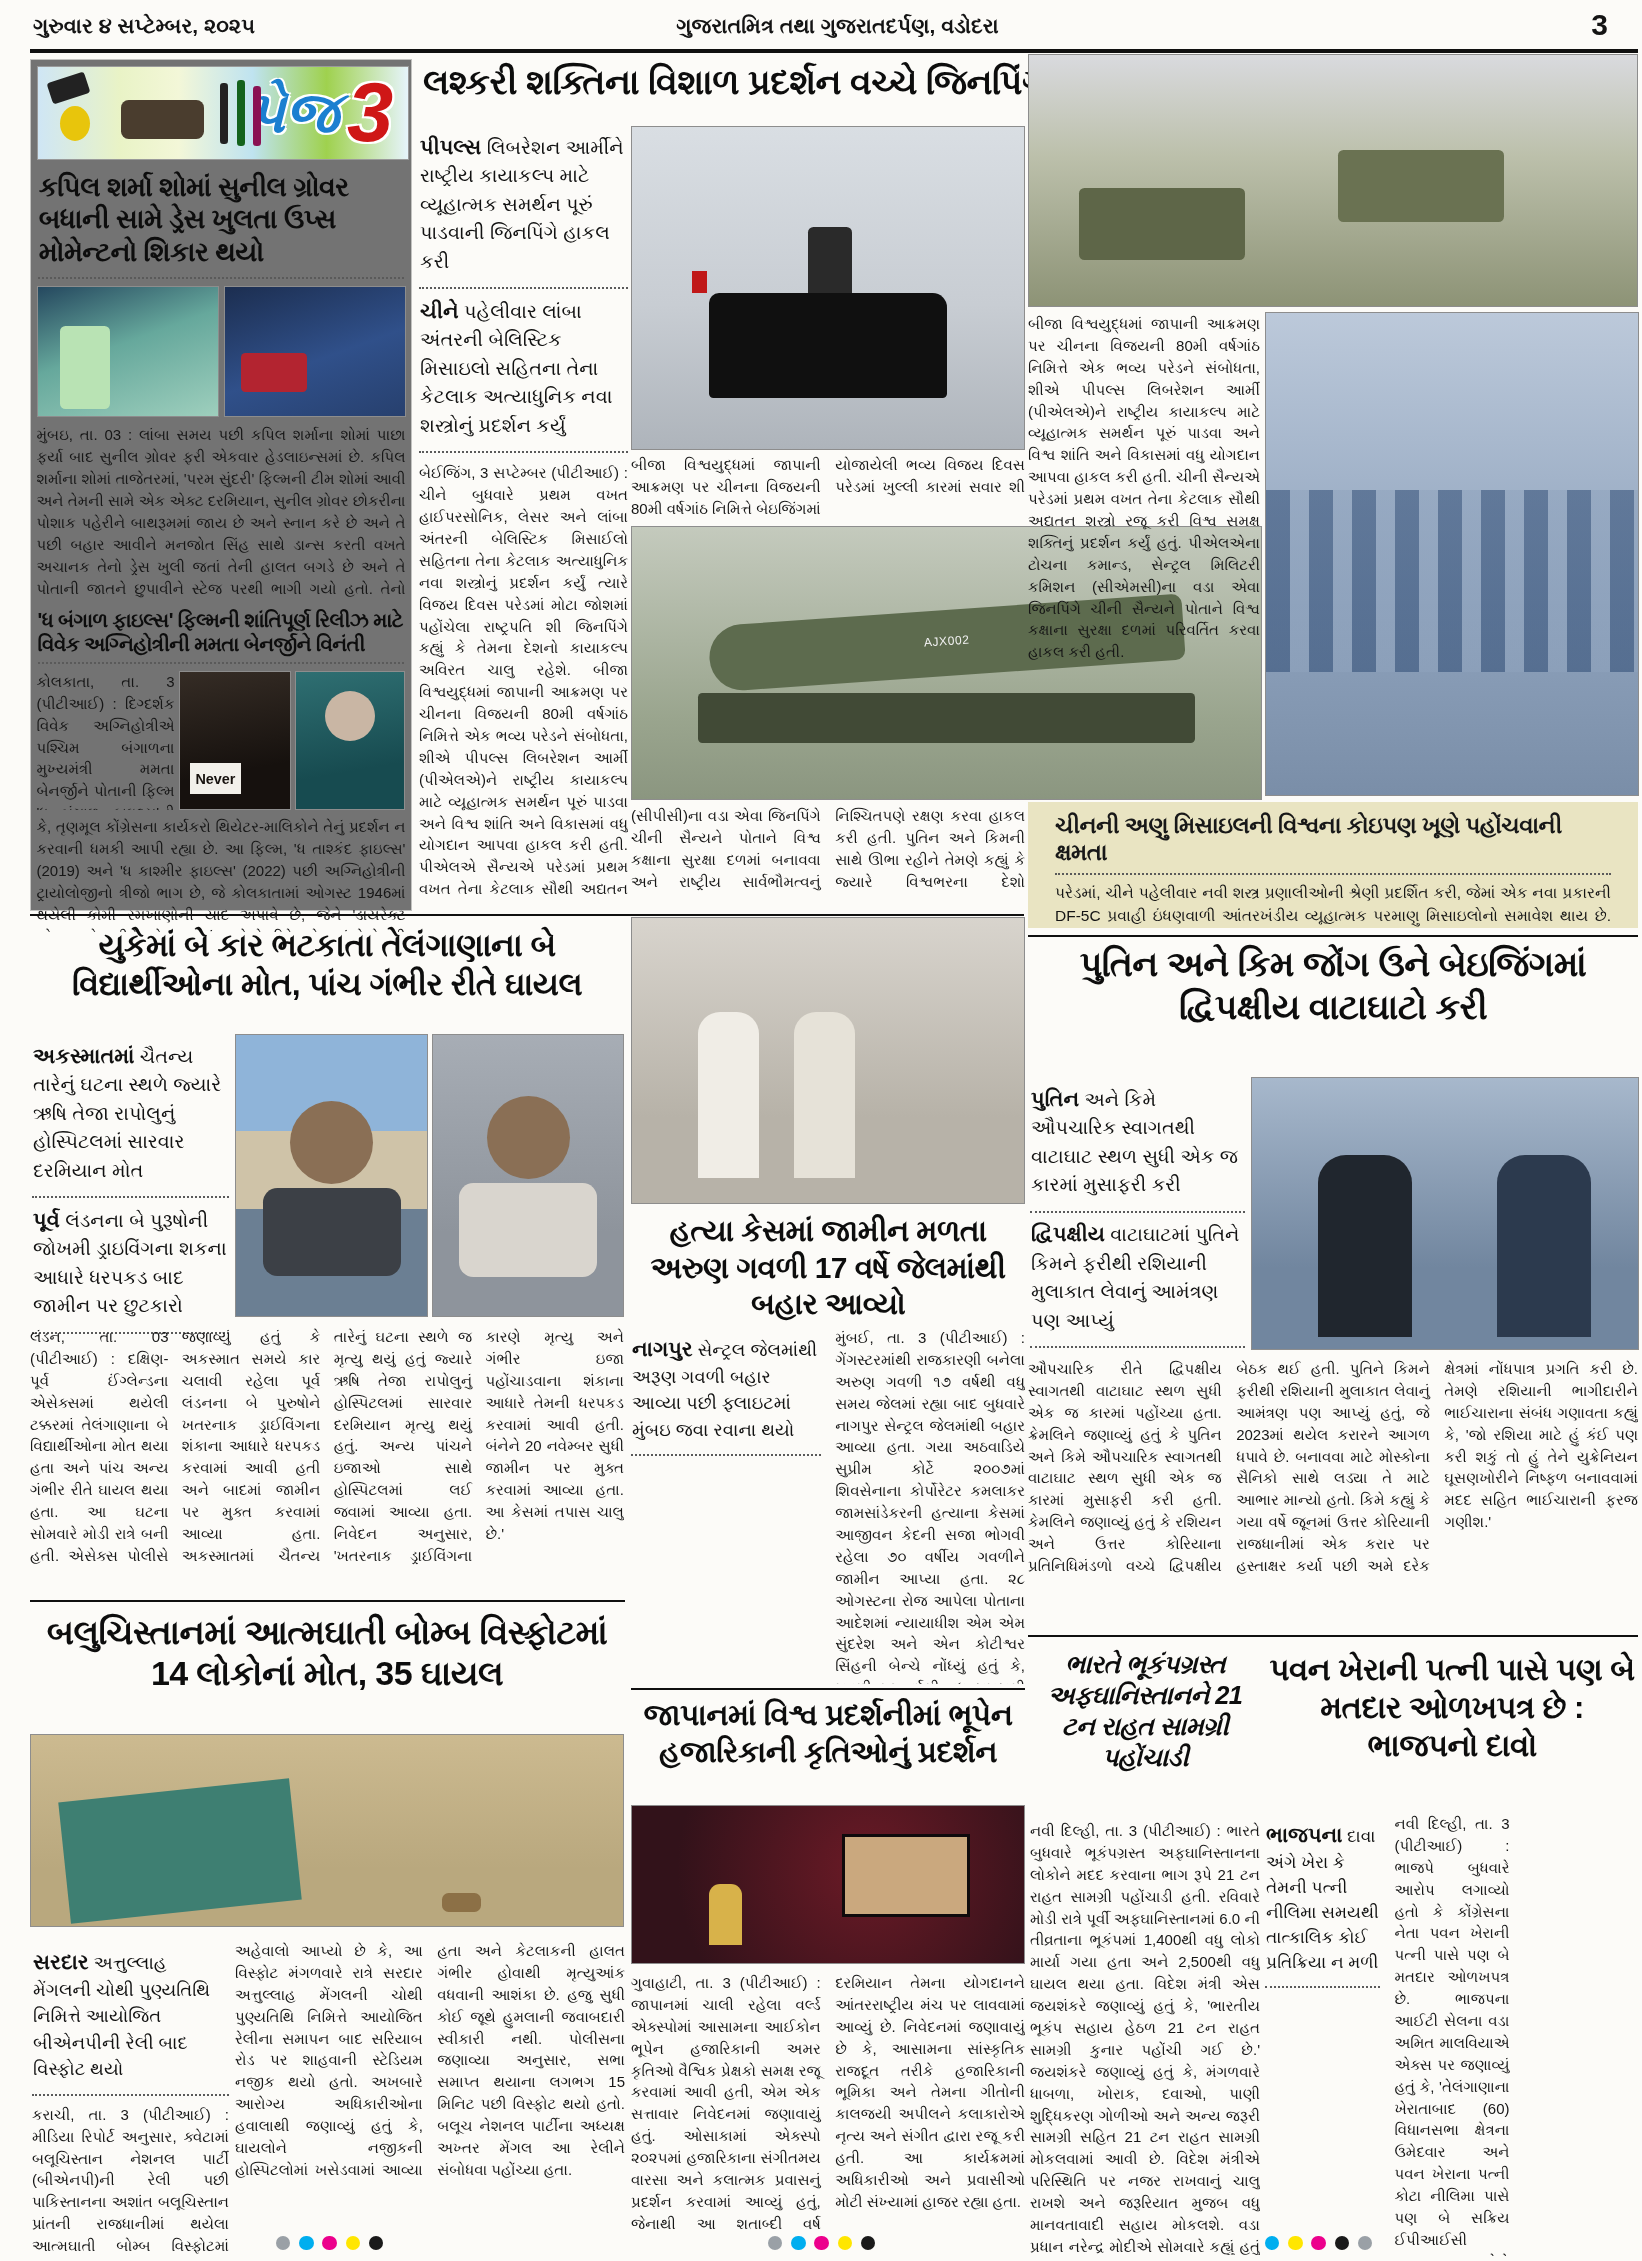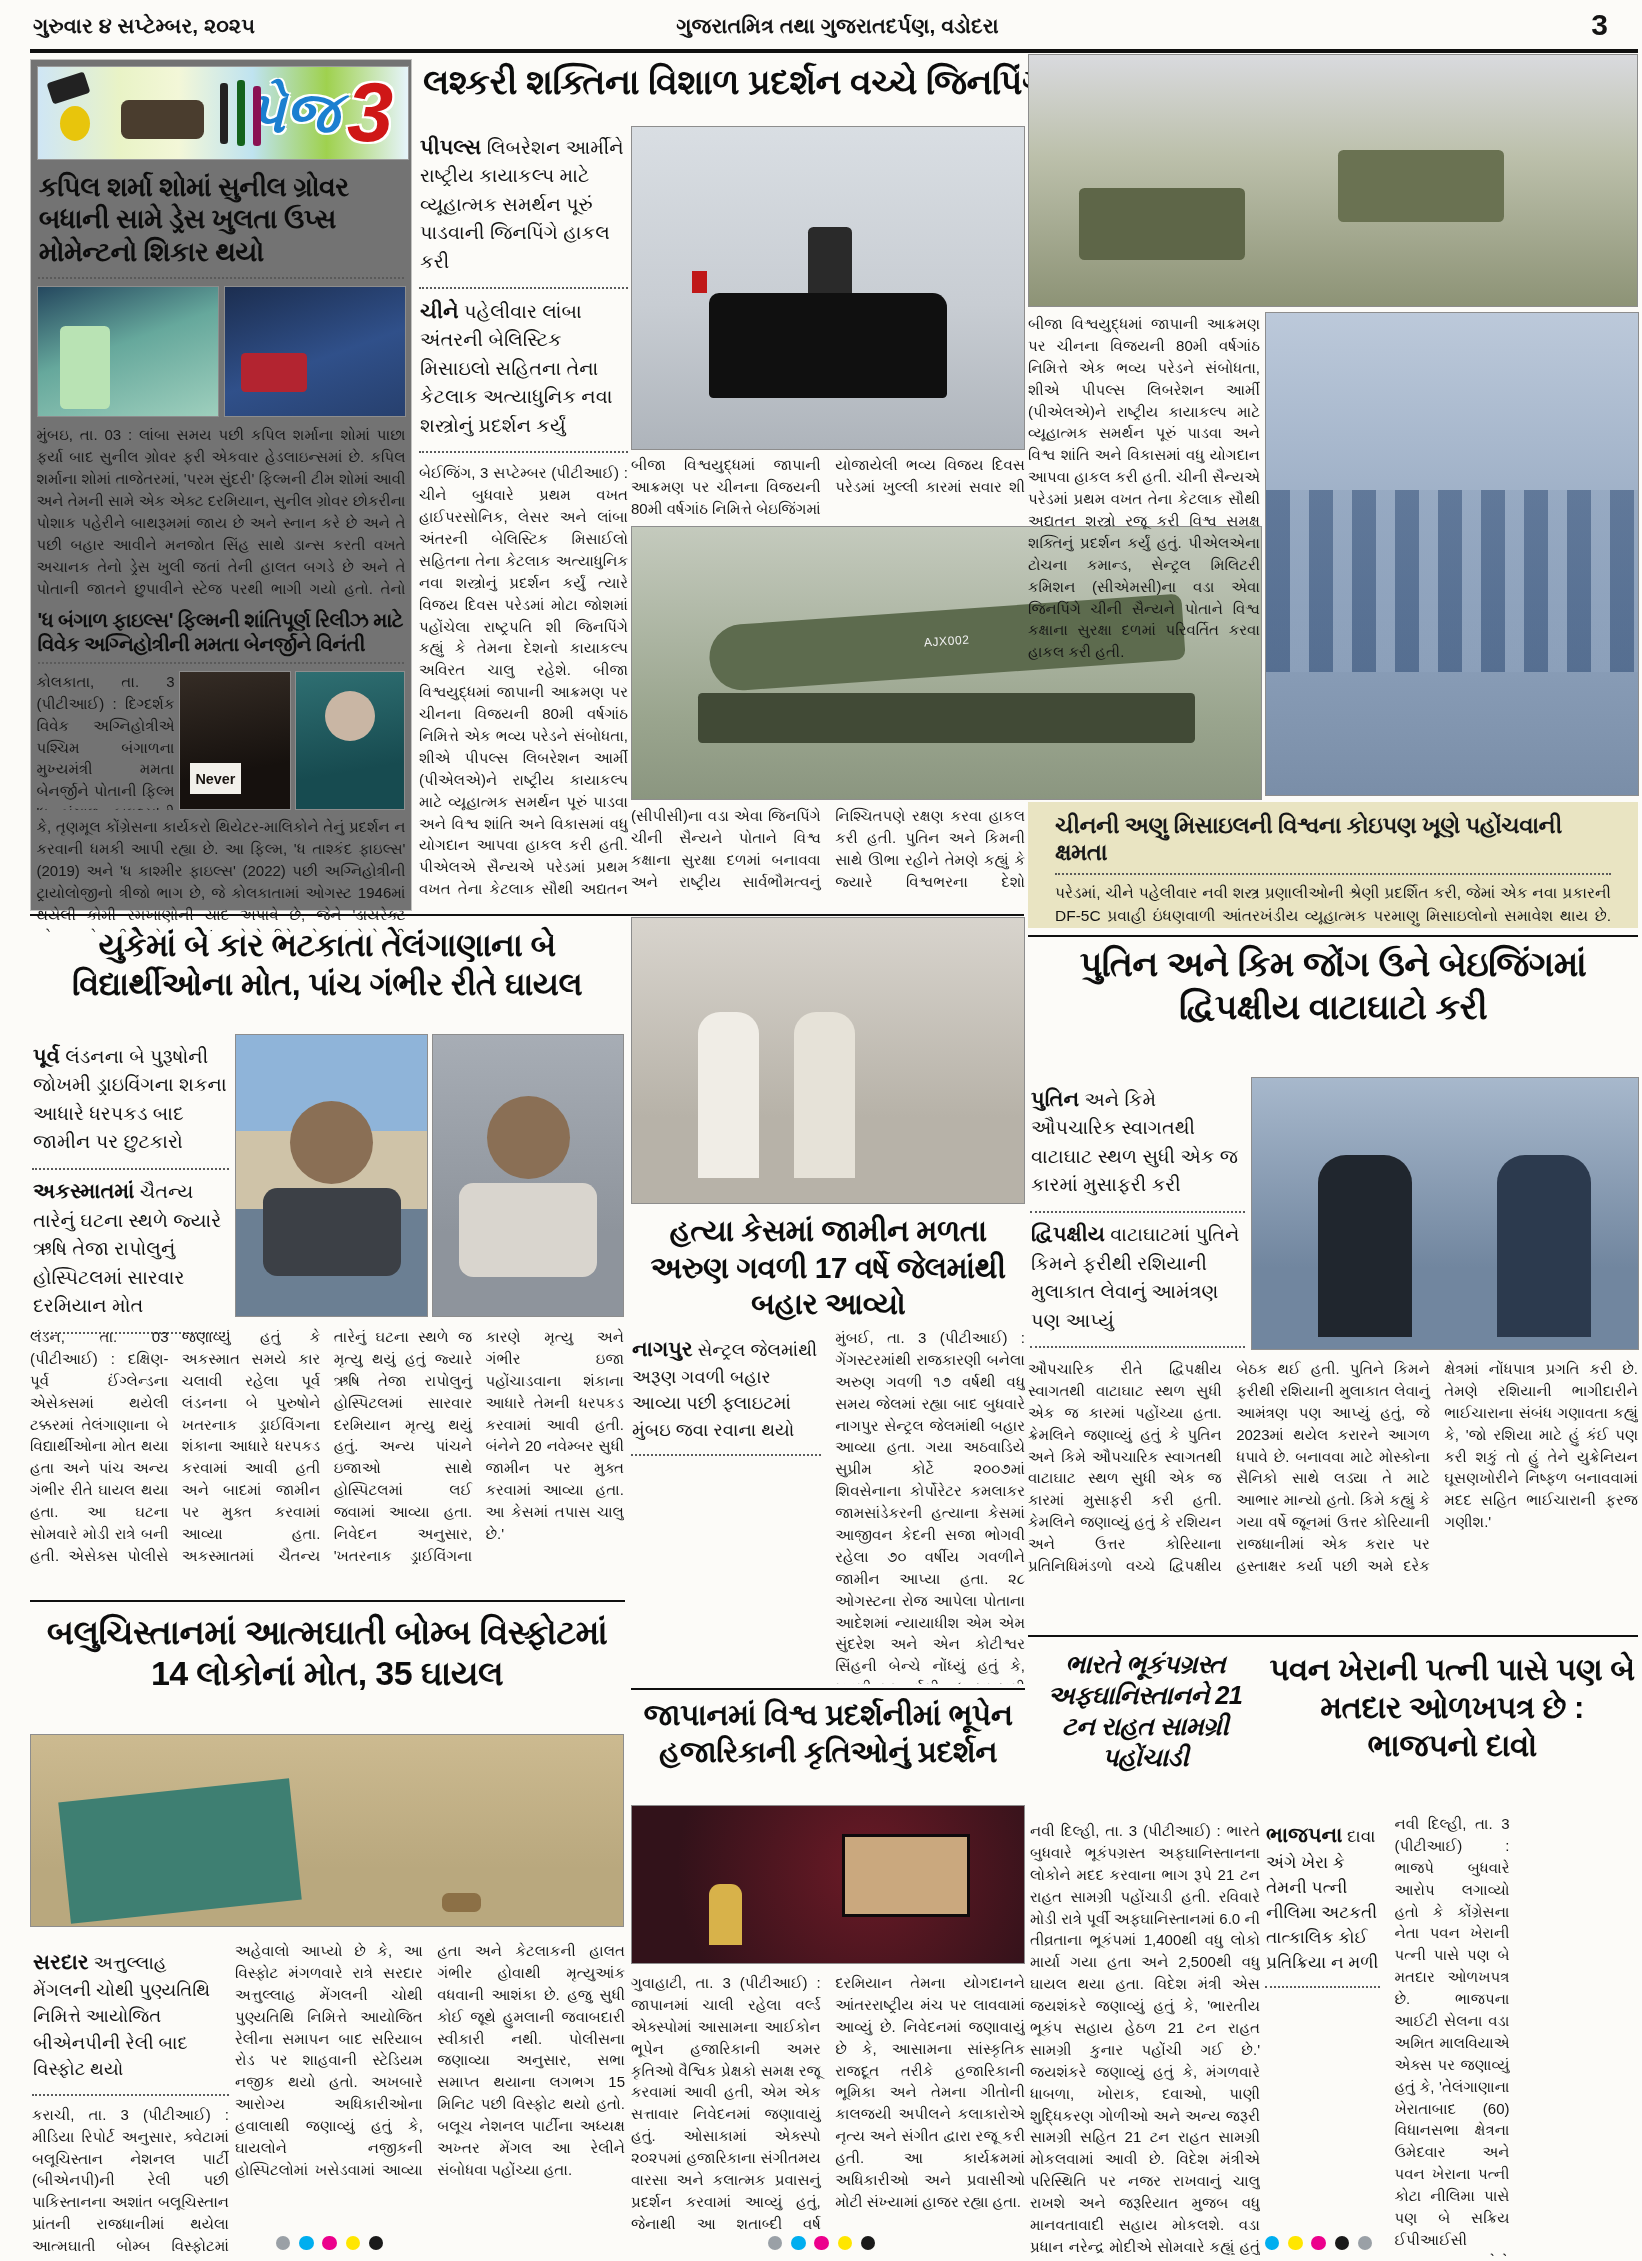--- a/index.html
+++ b/index.html
@@ -125,22 +125,22 @@
   <p class="caption-title">ચીનની અણુ મિસાઇલની વિશ્વના કોઇપણ ખૂણે પહોંચવાની ક્ષમતા</p>
   <p class="caption-body">પરેડમાં, ચીને પહેલીવાર નવી શસ્ત્ર પ્રણાલીઓની શ્રેણી પ્રદર્શિત કરી, જેમાં એક નવા પ્રકારની DF-5C પ્રવાહી ઇંધણવાળી આંતરખંડીય વ્યૂહાત્મક પરમાણુ મિસાઇલોનો સમાવેશ થાય છે. સરકારી ગ્લોબલ ટાઇમ્સ અખબારે અહેવાલ આપ્યો છે કે આ મિસાઇલની રેન્જ અંદાજિત 20,000 કિલોમીટરથી વધુ છે અને તે ચોક્કસ ચોકસાઈ સાથે લક્ષ્યોને ભેદવાની ક્ષમતા ધરાવે છે. તેમણે એક નિષ્ણાતના હવાલાથી કહ્યું કે આ મિસાઇલ વિશ્વના કોઈપણ ભાગ સુધી પહોંચી શકે છે.</p>
 </div>
 
 <div class="abs rule" style="left:30px;top:914px;width:994px;height:1.7px;"></div>
 <div class="abs rule" style="left:1028px;top:935px;width:610px;height:1.7px;"></div>
 
 <div class="abs hl" style="left:30px;top:926px;width:594px;font-size:32px;">યુકેમાં બે કાર ભટકાતા તેલંગાણાના બે વિદ્યાર્થીઓના મોત, પાંચ ગંભીર રીતે ઘાયલ</div>
 
 <div class="abs" style="left:32px;top:1034px;width:197px;">
+  <p class="bullet"><span class="lead">અકસ્માતમાં</span> <span>ચૈતન્ય તારેનું ઘટના સ્થળે જ્યારે ઋષિ તેજા રાપોલુનું હોસ્પિટલમાં સારવાર દરમિયાન મોત</span></p>
   <p class="bullet"><span class="lead">પૂર્વ</span> <span>લંડનના બે પુરૂષોની જોખમી ડ્રાઇવિંગના શકના આધારે ધરપકડ બાદ જામીન પર છુટકારો</span></p>
-  <p class="bullet"><span class="lead">અકસ્માતમાં</span> <span>ચૈતન્ય તારેનું ઘટના સ્થળે જ્યારે ઋષિ તેજા રાપોલુનું હોસ્પિટલમાં સારવાર દરમિયાન મોત</span></p>
 </div>
 
 <div class="abs photo" style="left:235px;top:1034px;width:193px;height:283px;background:linear-gradient(#8fb4d9 0 34%,#cfc3a8 34% 62%,#6b7f93 62%);">
   <div style="width:83px;height:83px;border-radius:50%;background:#8a6f55;margin:66px auto 0;"></div>
   <div style="width:138px;height:88px;border-radius:14.4px;background:#3c4046;margin:4.4px auto 0;"></div>
 </div>
 <div class="abs photo" style="left:432px;top:1034px;width:192px;height:283px;background:linear-gradient(#a7adb5,#8e949c 70%);">
   <div style="width:83px;height:83px;border-radius:50%;background:#8a6f55;margin:61px auto 0;"></div>
   <div style="width:138px;height:94px;border-radius:14.4px;background:#d9d5ce;margin:4.4px auto 0;"></div>
 </div>
@@ -195,21 +195,21 @@
   <div style="width:33px;height:61px;background:#d8b24a;border-radius:11px 11px 0 0;margin:-33px 0 0 77px;"></div>
 </div>
 <div class="abs body-txt cols2" style="left:631px;top:1972px;width:394px;height:283px;">ગુવાહાટી, તા. 3 (પીટીઆઈ) : જાપાનમાં ચાલી રહેલા વર્લ્ડ એક્સ્પોમાં આસામના આઈકોન ભૂપેન હજારિકાની અમર કૃતિઓ વૈશ્વિક પ્રેક્ષકો સમક્ષ રજૂ કરવામાં આવી હતી, એમ એક સત્તાવાર નિવેદનમાં જણાવાયું હતું. ઓસાકામાં એક્સ્પો ૨૦૨૫માં હજારિકાના સંગીતમય વારસા અને કલાત્મક પ્રવાસનું પ્રદર્શન કરવામાં આવ્યું હતું, જેનાથી આ શતાબ્દી વર્ષ દરમિયાન તેમના યોગદાનને આંતરરાષ્ટ્રીય મંચ પર લાવવામાં આવ્યું છે. નિવેદનમાં જણાવાયું છે કે, આસામના સાંસ્કૃતિક રાજદૂત તરીકે હજારિકાની ભૂમિકા અને તેમના ગીતોની કાલજયી અપીલને કલાકારોએ નૃત્ય અને સંગીત દ્વારા રજૂ કરી હતી. આ કાર્યક્રમમાં અધિકારીઓ અને પ્રવાસીઓ મોટી સંખ્યામાં હાજર રહ્યા હતા.</div>
 
 <div class="abs hl" style="left:1030px;top:1649px;width:230px;font-size:25.4px;font-style:italic;">ભારતે ભૂકંપગ્રસ્ત અફઘાનિસ્તાનને 21 ટન રાહત સામગ્રી પહોંચાડી</div>
 <div class="abs body-txt" style="left:1030px;top:1820px;width:230px;height:435px;">નવી દિલ્હી, તા. 3 (પીટીઆઈ) : ભારતે બુધવારે ભૂકંપગ્રસ્ત અફઘાનિસ્તાનના લોકોને મદદ કરવાના ભાગ રૂપે 21 ટન રાહત સામગ્રી પહોંચાડી હતી. રવિવારે મોડી રાત્રે પૂર્વી અફઘાનિસ્તાનમાં 6.0 ની તીવ્રતાના ભૂકંપમાં 1,400થી વધુ લોકો માર્યા ગયા હતા અને 2,500થી વધુ ઘાયલ થયા હતા. વિદેશ મંત્રી એસ જયશંકરે જણાવ્યું હતું કે, 'ભારતીય ભૂકંપ સહાય હેઠળ 21 ટન રાહત સામગ્રી કુનાર પહોંચી ગઈ છે.' જયશંકરે જણાવ્યું હતું કે, મંગળવારે ધાબળા, ખોરાક, દવાઓ, પાણી શુદ્ધિકરણ ગોળીઓ અને અન્ય જરૂરી સામગ્રી સહિત 21 ટન રાહત સામગ્રી મોકલવામાં આવી છે. વિદેશ મંત્રીએ પરિસ્થિતિ પર નજર રાખવાનું ચાલુ રાખશે અને જરૂરિયાત મુજબ વધુ માનવતાવાદી સહાય મોકલશે. વડા પ્રધાન નરેન્દ્ર મોદીએ સોમવારે કહ્યું હતું કે, ભૂકંપમાં થયેલા વિનાશથી તેઓ ખૂબ જ દુઃખી છે.</div>
 
 <div class="abs hl" style="left:1265px;top:1651px;width:374px;font-size:31px;">પવન ખેરાની પત્ની પાસે પણ બે મતદાર ઓળખપત્ર છે : ભાજપનો દાવો</div>
 <div class="abs" style="left:1265px;top:1813px;width:374px;height:443px;overflow:hidden;">
   <div class="cols3" style="height:100%;">
-    <p class="bullet" style="font-size:17px;"><span class="lead">ભાજપના</span> <span>દાવા અંગે ખેરા કે તેમની પત્ની નીલિમા અટકતી તાત્કાલિક કોઈ પ્રતિક્રિયા ન મળી</span></p>
+    <p class="bullet" style="font-size:17px;"><span class="lead">ભાજપના</span> <span>દાવા અંગે ખેરા કે તેમની પત્ની નીલિમા સમયથી તાત્કાલિક કોઈ પ્રતિક્રિયા ન મળી</span></p>
     <div class="body-txt" style="margin-top:7.7px;">નવી દિલ્હી, તા. 3 (પીટીઆઈ) : ભાજપે બુધવારે આરોપ લગાવ્યો હતો કે કોંગ્રેસના નેતા પવન ખેરાની પત્ની પાસે પણ બે મતદાર ઓળખપત્ર છે. ભાજપના આઈટી સેલના વડા અમિત માલવિયાએ એક્સ પર જણાવ્યું હતું કે, 'તેલંગાણાના ખેરાતાબાદ (60) વિધાનસભા ક્ષેત્રના ઉમેદવાર અને પવન ખેરાના પત્ની કોટા નીલિમા પાસે પણ બે સક્રિય ઈપીઆઈસી (મતદાતા ફોટો ઓળખપત્ર) છે.' 'હવે એ સ્પષ્ટ થઈ ગયું છે કે કોંગ્રેસના નેતાઓ પાસે પોતે બબ્બે મતદાર ઓળખપત્રો છે અને તેઓ ભાજપ પર આરોપ લગાવે છે.' માલવિયાએ આરોપ લગાવ્યો હતો કે ખેરા પાસે બે મતદાર ઓળખપત્ર છે અને ગાંધી પરિવારના નજીકના ગણાતા નેતાએ નિયમોનું ઉલ્લંઘન કર્યું છે. 'રાહુલ ગાંધી ચોરાયેલ અંદરના વાયદા પર કોંગ્રેસ કુર્સીથી ખૂબ જ દુઃખ કરે છે.' ભાજપના આ આરોપ પર કોંગ્રેસ, ખેરા કે તેમની પત્ની નીલિમા તરફથી તાત્કાલિક કોઈ પ્રતિક્રિયા મળી નથી.</div>
   </div>
 </div>
 
 <div class="abs" style="left:276px;top:2236px;">
   <span class="dot d-gray"></span><span class="dot d-cyan"></span><span class="dot d-mag"></span><span class="dot d-yel"></span><span class="dot d-blk"></span>
 </div>
 <div class="abs" style="left:768px;top:2236px;">
   <span class="dot d-gray"></span><span class="dot d-cyan"></span><span class="dot d-mag"></span><span class="dot d-yel"></span><span class="dot d-blk"></span>
 </div>

